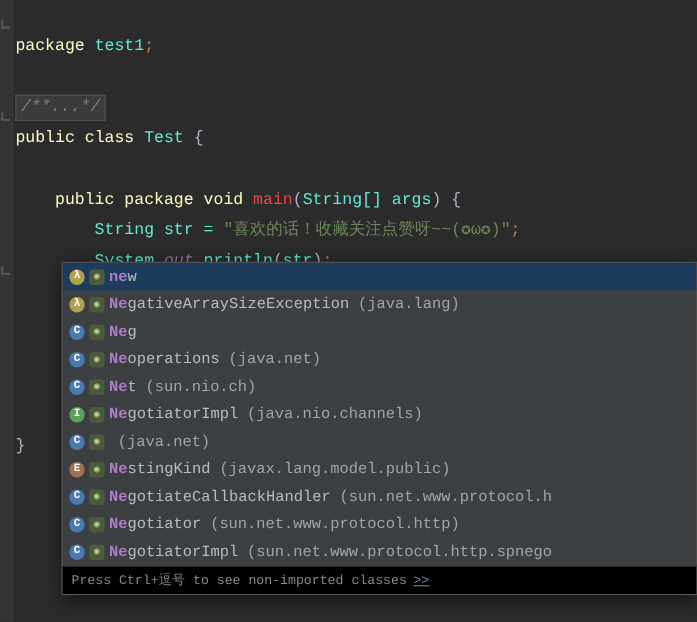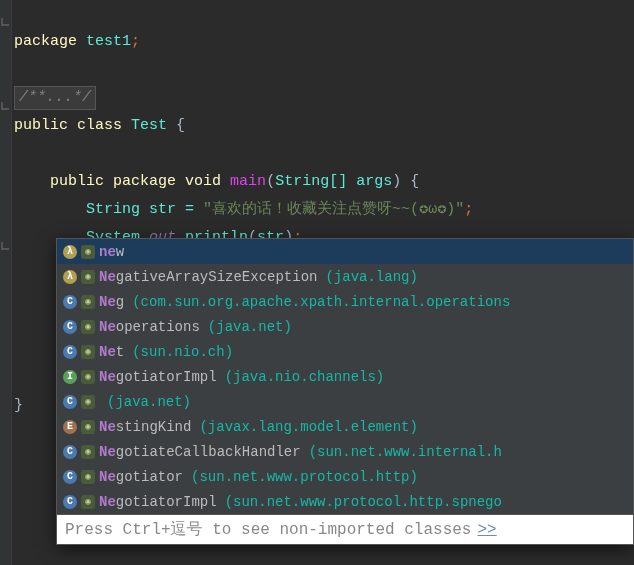--- a/index.html
+++ b/index.html
@@ -32,21 +32,21 @@
   }
   .code {
     position: absolute;
     left: 14px;
     top: 0;
     white-space: pre;
     line-height: 28px;
   }
   .kw-orange { color: #fef9c3; }
   .ident { color: #5eead4; }
-  .method { color: #d946ef; }
+  .method { color: #ef4444; }
   .string { color: #6a8759; }
   .comment-block {
     display: inline-block;
     background: #3b3b3b;
     border: 1px solid #555;
     color: #808080;
     font-style: italic;
     padding: 0 4px;
     line-height: 22px;
   }
@@ -115,26 +115,26 @@
     background: #4a5a3a;
     color: #c0d090;
   }
   .ic-lambda { background: #b0a050; }
   .ic-c { background: #4a7ab0; }
   .ic-i { background: #5aa05a; }
   .ic-e { background: #a07050; }
   .row-name { flex: 0 0 auto; }
   .match { color: #b07bca; font-weight: bold; }
   .rest { color: #bbbbbb; }
-  .loc { color: #14b8a6; margin-left: 8px; }
+  .loc { color: #a3a3a3; margin-left: 8px; }
   .popup-footer {
-    background: #ffffff;
+    background: #000000;
     border-top: 1px solid #555;
     padding: 4px 8px;
-    font-size: 16px;
+    font-size: 12px;
     color: #888;
     display: flex;
     align-items: center;
   }
   .footer-link {
     color: #6a8bb0;
     text-decoration: underline;
     margin-left: 6px;
     cursor: pointer;
   }
@@ -181,21 +181,20 @@
         </div>
         <span class="row-name"><span class="match">Ne</span><span class="rest">gativeArraySizeException</span></span>
         <span class="loc">(java.lang)</span>
       </div>
       <div class="popup-row">
         <div class="row-icons">
           <span class="icon-circle ic-c">C</span>
           <span class="icon-pkg">◉</span>
         </div>
         <span class="row-name"><span class="match">Ne</span><span class="rest">g</span></span>
-        <span class="loc">(com.sun.org.apache.xpath.internal.operations</span>
       </div>
       <div class="popup-row">
         <div class="row-icons">
           <span class="icon-circle ic-c">C</span>
           <span class="icon-pkg">◉</span>
         </div>
         <span class="row-name"><span class="match">Ne</span><span class="rest">operations</span></span>
         <span class="loc">(java.net)</span>
       </div>
       <div class="popup-row">
@@ -220,29 +219,29 @@
           <span class="icon-pkg">◉</span>
         </div>
         <span class="loc">(java.net)</span>
       </div>
       <div class="popup-row">
         <div class="row-icons">
           <span class="icon-circle ic-e">E</span>
           <span class="icon-pkg">◉</span>
         </div>
         <span class="row-name"><span class="match">Ne</span><span class="rest">stingKind</span></span>
-        <span class="loc">(javax.lang.model.element)</span>
+        <span class="loc">(javax.lang.model.public)</span>
       </div>
       <div class="popup-row">
         <div class="row-icons">
           <span class="icon-circle ic-c">C</span>
           <span class="icon-pkg">◉</span>
         </div>
         <span class="row-name"><span class="match">Ne</span><span class="rest">gotiateCallbackHandler</span></span>
-        <span class="loc">(sun.net.www.internal.h</span>
+        <span class="loc">(sun.net.www.protocol.h</span>
       </div>
       <div class="popup-row">
         <div class="row-icons">
           <span class="icon-circle ic-c">C</span>
           <span class="icon-pkg">◉</span>
         </div>
         <span class="row-name"><span class="match">Ne</span><span class="rest">gotiator</span></span>
         <span class="loc">(sun.net.www.protocol.http)</span>
       </div>
       <div class="popup-row">

